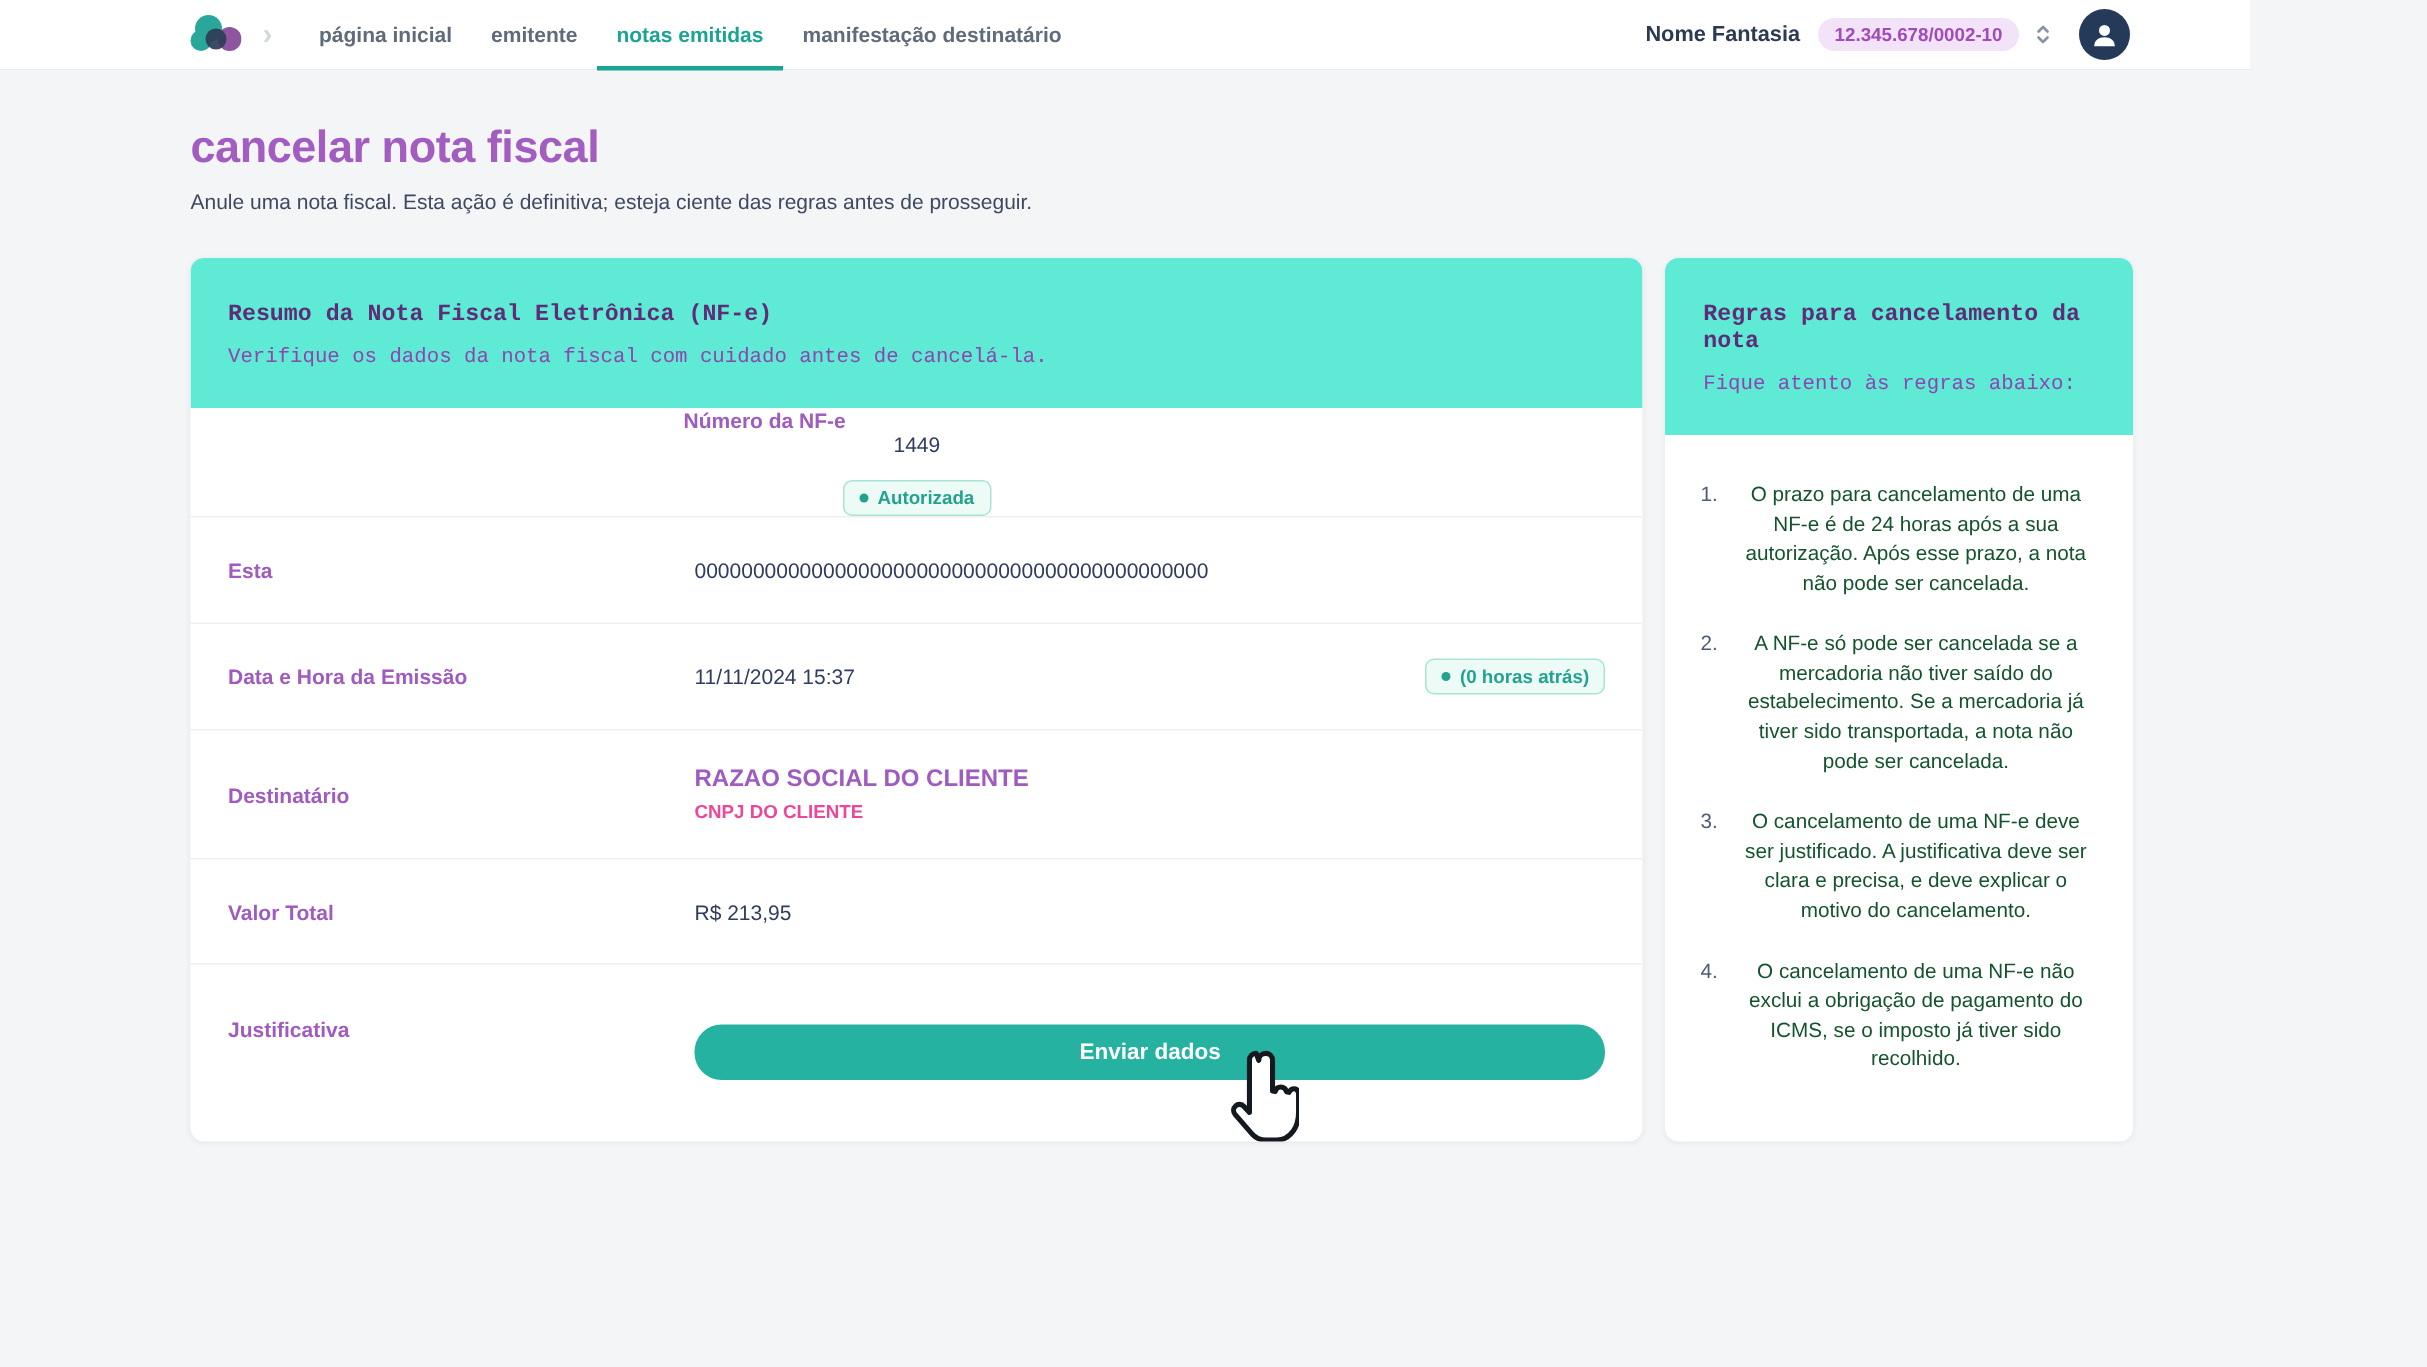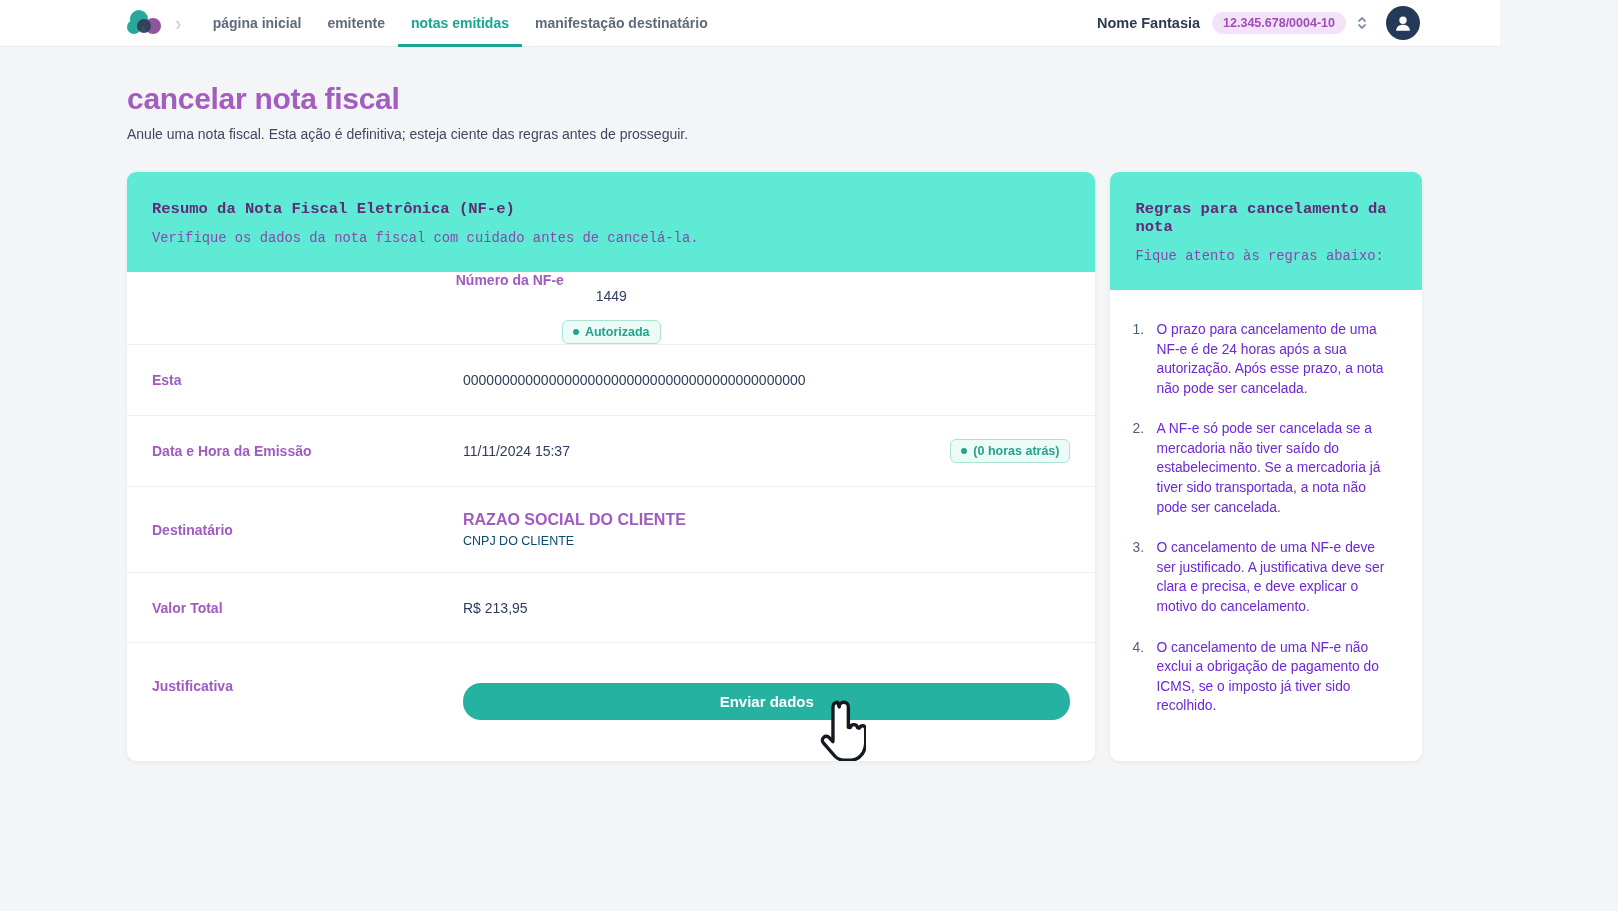--- a/index.html
+++ b/index.html
@@ -72,21 +72,21 @@
   .row-value { flex: 1; font-size: 14px; color: #2f3c5e; }
   .row-badge { flex: 0 0 auto; }
   .badge {
     display: inline-flex; align-items: center; gap: 6px;
     background: #edfbf7; border: 1px solid #a8e3d6; border-radius: 6px;
     color: #23a38f; font-size: 12.5px; font-weight: 600;
     padding: 4px 10px; white-space: nowrap;
   }
   .badge .dot { width: 6px; height: 6px; border-radius: 50%; background: #23a38f; }
   .dest-line1 { color: #a05bc0; font-weight: 700; font-size: 16px; }
-  .dest-line2 { color: #0c4a6e; font-weight: 400; font-size: 12.5px; margin-top: 5px; }
+  .dest-line2 { color: #ec4899; font-weight: 700; font-size: 12.5px; margin-top: 5px; }
   
   .row-just { align-items: flex-start; padding-top: 26px; padding-bottom: 25px; }
   .just-field { flex: 1; position: relative; }
   .just-textarea {
     width: 100%; height: 95px;
     border: 1px solid #c9ced8; border-radius: 7px;
     padding: 12px 14px;
     font-family: "Liberation Sans", "DejaVu Sans", sans-serif;
     font-size: 14px; color: #2f3c5e;
     resize: both; outline: none;
@@ -101,22 +101,23 @@
     font-size: 15px; font-weight: 700;
     cursor: pointer;
   }
   .cursor-hand { position: absolute; left: 355px; top: 13px; width: 48px; height: 74px; pointer-events: none; }
   
   .rules-body { padding: 30px 24px 24px 22px; }
   .rules-list { list-style: none; counter-reset: rule; }
   .rules-list li {
     counter-increment: rule;
     display: flex; gap: 10px;
-    font-size: 13.8px; line-height: 1.42; color: #6d28d9;
+    font-size: 13.8px; line-height: 1.42; color: #14532d;
     margin-bottom: 21px;
+    text-align: center;
   }
   .rules-list li::before { content: counter(rule) "."; color: #4e5d77; flex: 0 0 14px; }
 </style>
 </head>
 <body>
 
 <header class="topbar">
   <span class="logo">
     <svg viewBox="0 0 36 30" width="36" height="30">
       <circle cx="9" cy="19" r="7" fill="#2aa79b"></circle>
@@ -127,21 +128,21 @@
   </span>
   <span class="crumb-chev">›</span>
   <nav class="nav">
     <a class="nav-item">página inicial</a>
     <a class="nav-item">emitente</a>
     <a class="nav-item active">notas emitidas</a>
     <a class="nav-item">manifestação destinatário</a>
   </nav>
   <div class="topbar-right">
     <span class="company-name">Nome Fantasia</span>
-    <span class="cnpj-pill">12.345.678/0004-10</span>
+    <span class="cnpj-pill">12.345.678/0002-10</span>
     <span class="sort-chevrons">
       <svg viewBox="0 0 12 16" width="12" height="16" fill="none" stroke="#8a93a4" stroke-width="1.8" stroke-linecap="round" stroke-linejoin="round">
         <path d="M3 6 L6 3 L9 6"></path>
           <path d="M3 10 L6 13 L9 10"></path>
       </svg>
     </span>
     <span class="avatar">
       <svg viewBox="0 0 24 24" width="22" height="22">
         <circle cx="12" cy="9" r="4" fill="#ffffff"></circle>
         <path d="M4.5 20.5 c0-4.2 3.4-6.5 7.5-6.5 s7.5 2.3 7.5 6.5 z" fill="#ffffff"></path>

